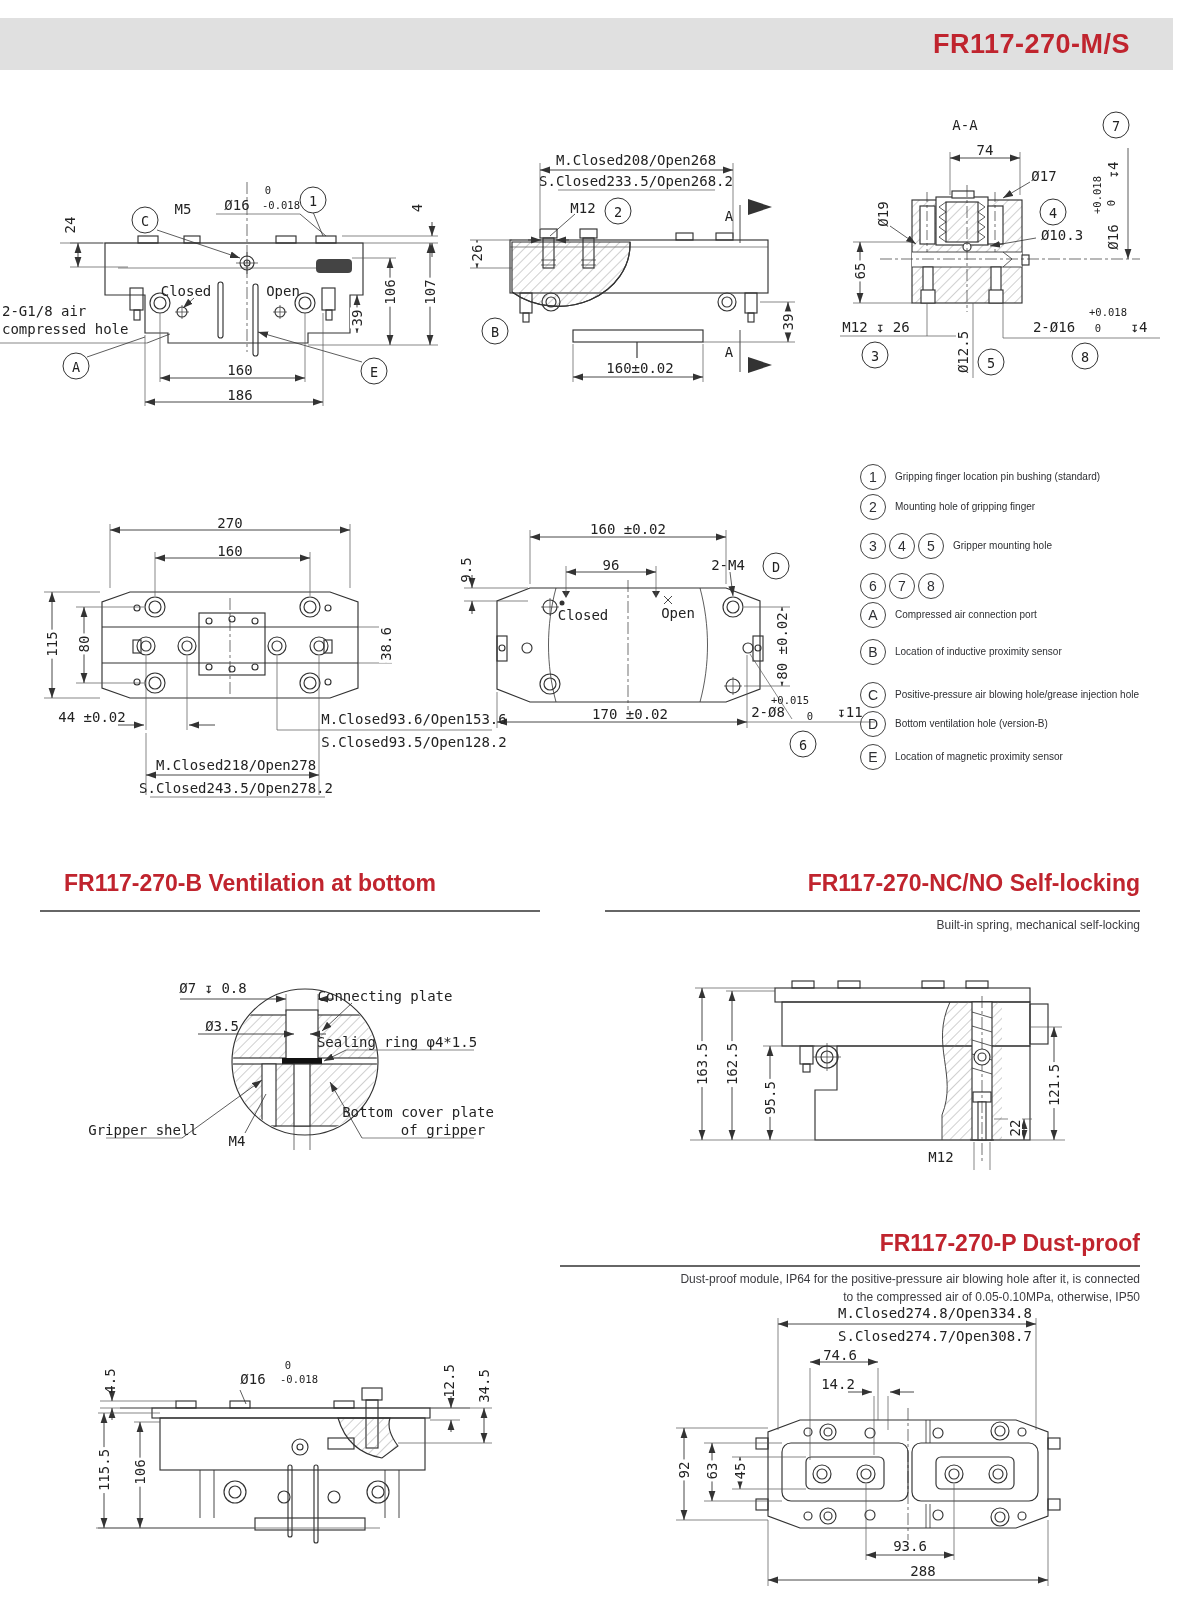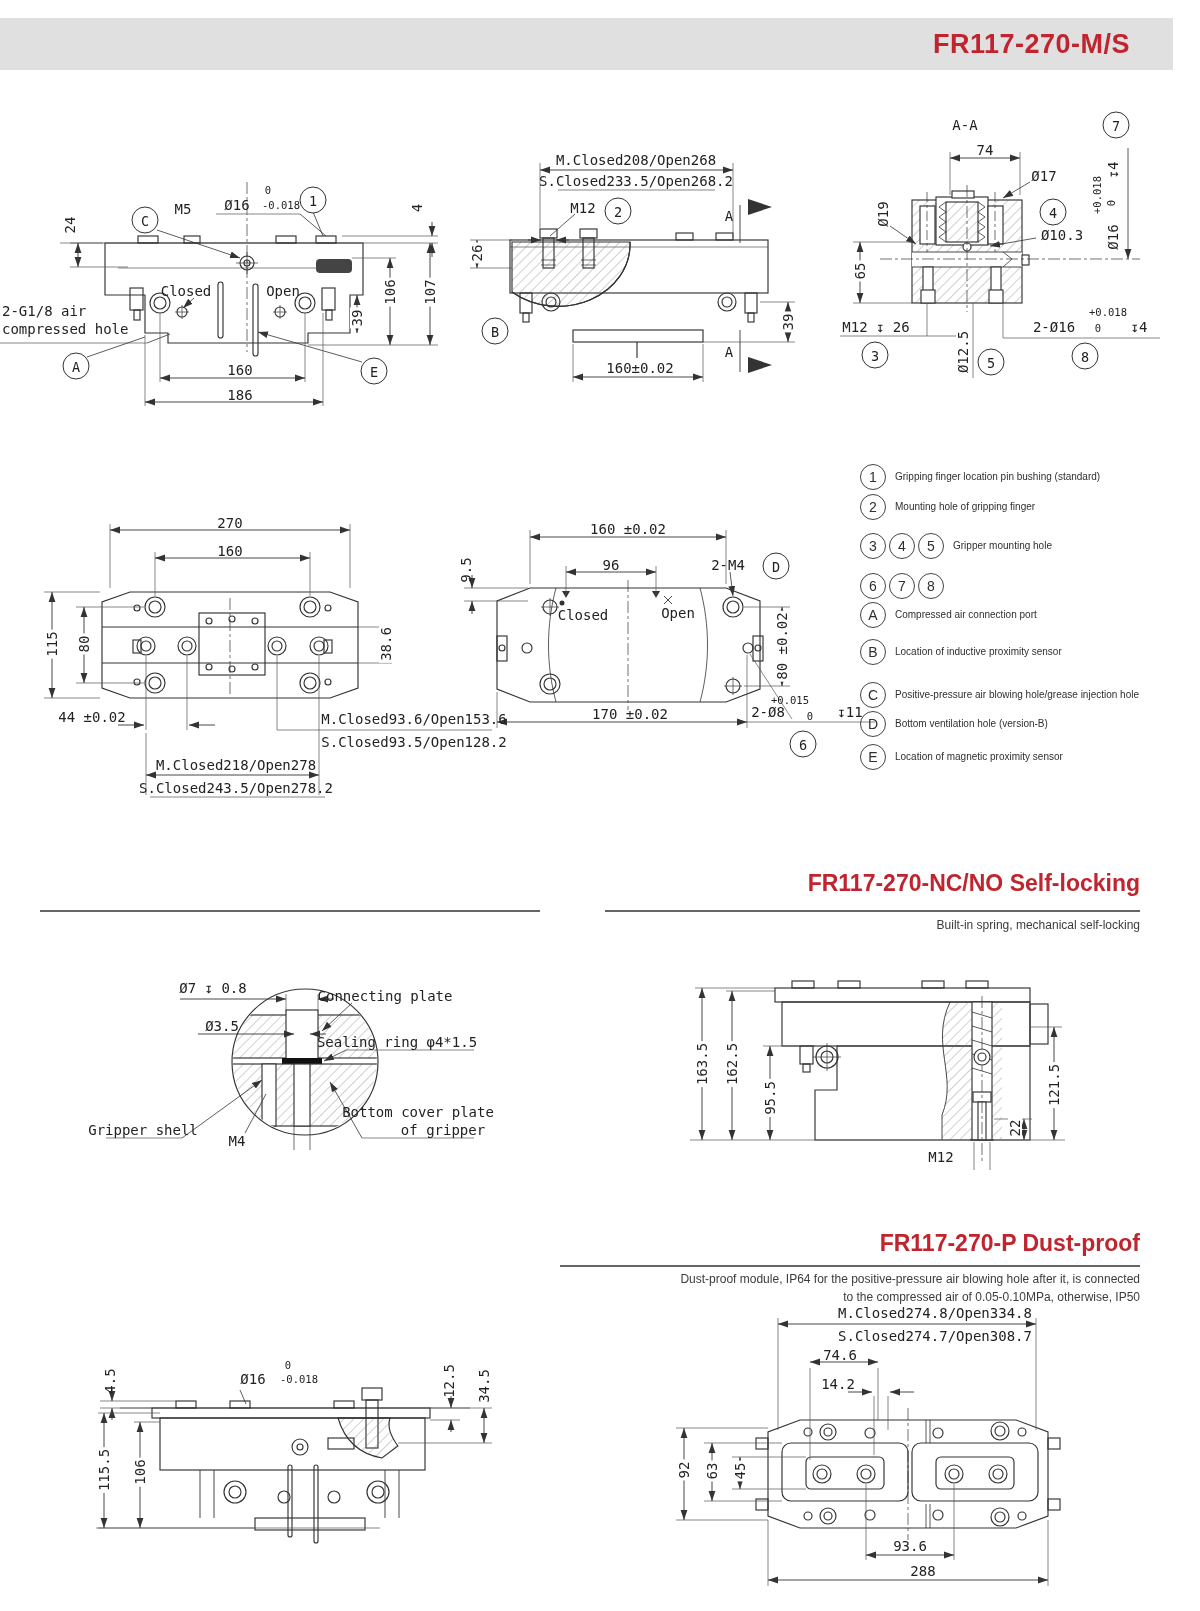--- a/index.html
+++ b/index.html
@@ -628,20 +628,21 @@
   <span class="lbl" style="left:583px;top:615px">Closed</span>
   <span class="lbl" style="left:678px;top:613px">Open</span>
   <span class="lbl v bg" style="left:782px;top:646px">80 ±0.02</span>
   <span class="lbl" style="left:630px;top:714px">170 ±0.02</span>
   <span class="lbl" style="left:768px;top:712px">2-Ø8</span>
   <span class="lbl sm" style="left:790px;top:700px">+0.015</span>
   <span class="lbl sm" style="left:810px;top:716px">0</span>
   <span class="lbl" style="left:850px;top:712px">↧11</span>
   <span class="co" style="left:803px;top:744px">6</span>
 
+  <span class="h-red" style="left:64px;top:870px">FR117-270-B Ventilation at bottom</span>
   <div class="rule" style="left:40px;top:910px;width:500px"></div>
   <span class="h-red" style="right:60px;top:870px">FR117-270-NC/NO Self-locking</span>
   <div class="rule" style="left:605px;top:910px;width:535px"></div>
   <span class="note" style="right:60px;top:918px">Built-in spring, mechanical self-locking</span>
 
   <span class="lbl" style="left:213px;top:988px">Ø7 ↧ 0.8</span>
   <span class="lbl" style="left:385px;top:996px">Connecting plate</span>
   <span class="lbl" style="left:222px;top:1026px">Ø3.5</span>
   <span class="lbl" style="left:397px;top:1042px">Sealing ring  φ4*1.5</span>
   <span class="lbl" style="left:418px;top:1112px">Bottom cover plate</span>

